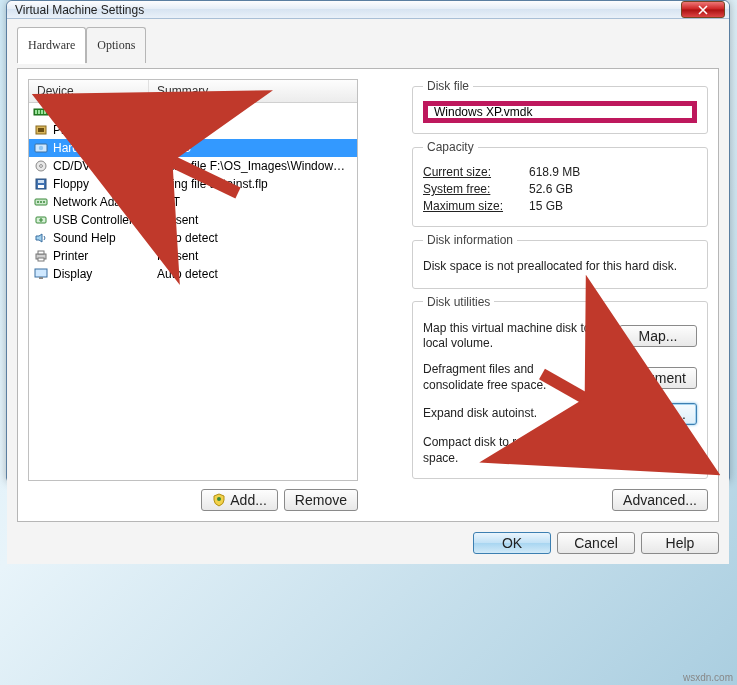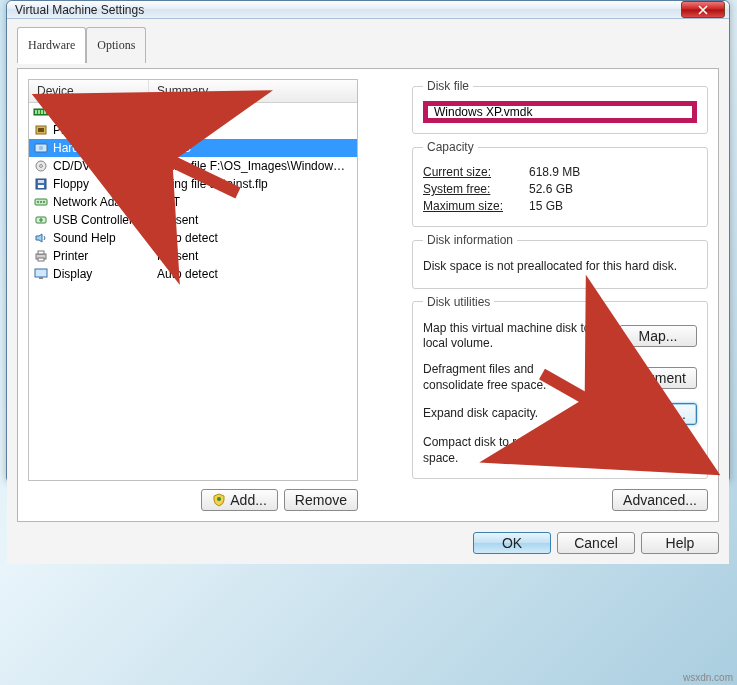--- a/index.html
+++ b/index.html
@@ -435,21 +435,21 @@
           <legend>Disk utilities</legend>
           <div class="util-row">
             <div class="desc">Map this virtual machine disk to a local volume.</div>
             <button class="btn">Map...</button>
           </div>
           <div class="util-row">
             <div class="desc">Defragment files and consolidate free space.</div>
             <button class="btn">Defragment</button>
           </div>
           <div class="util-row">
-            <div class="desc">Expand disk capacity.</div>
+            <div class="desc">Expand disk autoinst.</div>
             <button class="btn highlight">Expand...</button>
           </div>
           <div class="util-row" style="margin-bottom:2px;">
             <div class="desc">Compact disk to reclaim unused space.</div>
             <button class="btn">Compact</button>
           </div>
         </fieldset>
 
         <div class="advrow">
           <button class="btn">Advanced...</button>

